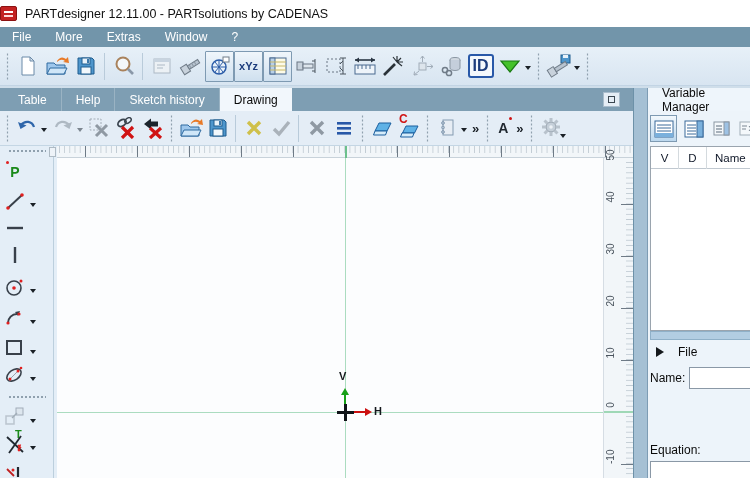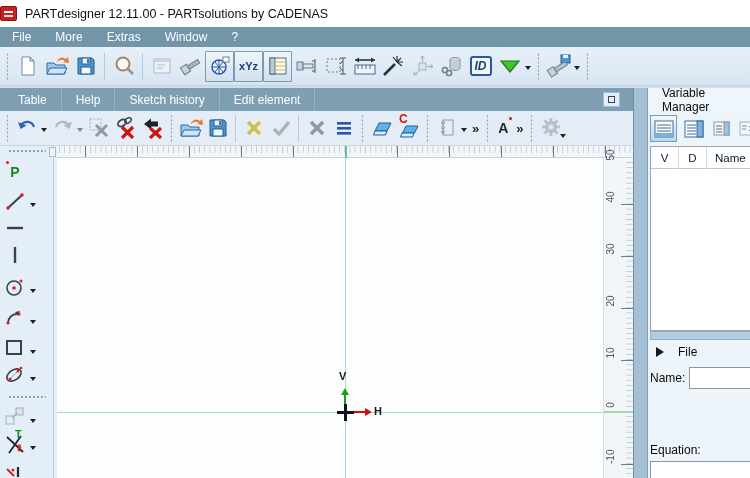--- a/index.html
+++ b/index.html
@@ -236,21 +236,21 @@
     <span class="tb">
       <svg width="24" height="24" viewBox="0 0 24 24">
         <ellipse cx="15" cy="6" rx="5" ry="2.5" fill="#d0d8e0" stroke="#8a96a2"></ellipse>
         <path d="M10 6v8c0 1.4 2.2 2.5 5 2.5s5-1.1 5-2.5V6" fill="#c4cedb" stroke="#8a96a2"></path>
         <circle cx="5" cy="16" r="2.6" fill="none" stroke="#707c88" stroke-width="1.5"></circle>
         <circle cx="9" cy="19" r="2.6" fill="none" stroke="#707c88" stroke-width="1.5"></circle>
       </svg>
     </span>
     <span class="tb">
       <span style="border:2px solid #2858a8;border-radius:3px;padding:1px 3px;background:#f4f8fc;">
-        <span class="txticon" style="font-size:12px;font-style:italic;">ID</span>
+        <span class="txticon" style="font-size:16px;">ID</span>
       </span>
     </span>
     <span class="tb">
       <svg width="24" height="24" viewBox="0 0 24 24">
         <path d="M3 7h18l-9 11z" fill="#44c22a" stroke="#1a7a14" stroke-width="1.2"></path>
       </svg>
     </span>
     <span class="car"></span>
     <span class="vgrip"></span>
     <span class="tb">
@@ -268,21 +268,21 @@
   </div>
   <div class="gapstrip"></div>
 
   <div class="workrow">
     <div class="leftcol">
 
       <div class="tabstrip">
         <span class="tab">Table</span>
         <span class="tab">Help</span>
         <span class="tab">Sketch history</span>
-        <span class="tab">Edit element</span>
+        <span class="tab active">Drawing</span>
         <span class="tab-restore">
             <i></i>
           </span>
       </div>
 
       <div class="dtoolbar">
         <span class="vgrip"></span>
         <span class="tb2">
           <svg width="22" height="22" viewBox="0 0 22 22">
             <path d="M5 8c4-5 11-4 13 2" fill="none" stroke="#2f66aa" stroke-width="2.2"></path>

